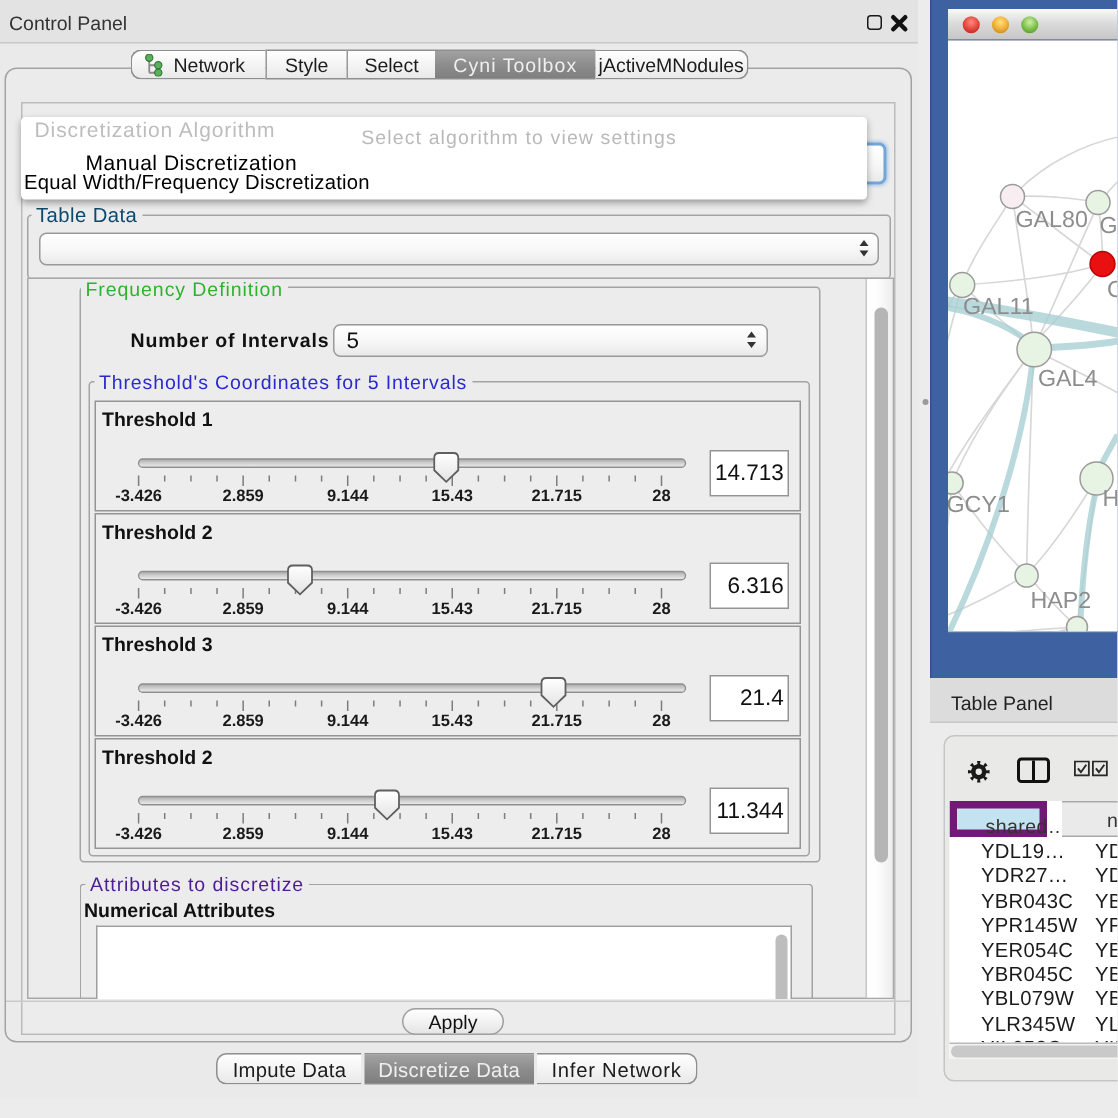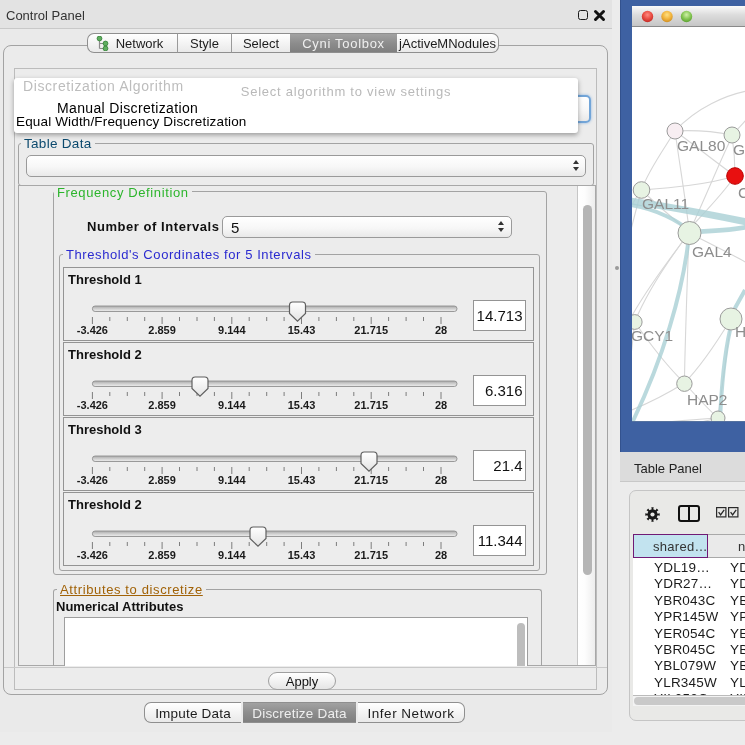--- a/index.html
+++ b/index.html
@@ -242,21 +242,21 @@
    <text x="237.5" y="66">15.43</text>
         <text x="307.2" y="66">21.715</text>
         <text x="377" y="66">28</text>
   </g>
   <path d="M186,37.2 q0,-3.2 3.2,-3.2 h9.6 q3.2,0 3.2,3.2 v8.3 l-8,7.7 l-8,-7.7 z" fill="url(#gthumb)" stroke="#5f5f5f" stroke-width="1.2"></path>
  </svg>
  <div class="vbox">11.344</div>
 </div>
 
 <div class="abs" style="left:53px;top:589px;width:489px;height:77px;border:1px solid #a3a3a3;border-bottom:none;border-radius:3px 3px 0 0;box-sizing:border-box;"></div>
-<div class="gbt" style="left:57px;top:583px;color:#a16207;letter-spacing:0.62px;text-decoration:underline;">Attributes to discretize</div>
+<div class="gbt" style="left:57px;top:583px;color:#4c1d95;letter-spacing:0.62px;">Attributes to discretize</div>
 <div class="abs" style="left:56px;top:599px;font-size:13px;font-weight:bold;color:#111;">Numerical Attributes</div>
 <div class="abs" style="left:64px;top:617px;width:464px;height:49px;background:#fff;border:1px solid #9e9e9e;border-bottom:none;box-sizing:border-box;overflow:hidden;">
  <div style="position:absolute;right:2px;top:5px;width:8px;height:46px;background:#bdbdbd;border-radius:4px 4px 0 0;"></div>
 </div>
 
 <div class="abs" style="left:577px;top:186px;width:18px;height:479px;background:linear-gradient(90deg,#ffffff,#fdfdfd 40%,#ededed);border-left:1px solid #c6c6c6;box-sizing:border-box;"></div>
 <div class="abs" style="left:582.5px;top:205px;width:9px;height:370px;background:#b5b5b5;border-radius:4.5px;"></div>
 
 <div class="combo" style="left:552px;top:95px;width:35px;height:24px;border:2px solid #72a5d8;box-shadow:0 0 3px #8ab4e0;"></div>
 <div class="abs" style="left:14px;top:78px;width:564px;height:55px;background:#fff;border-radius:3px;box-shadow:0 2px 5px rgba(0,0,0,0.35);"></div>
@@ -370,21 +370,21 @@
 <div class="abs" style="left:678px;top:505px;width:22px;height:17px;border:2.4px solid #111;border-radius:3px;box-sizing:border-box;"></div>
 <div class="abs" style="left:688px;top:507px;width:2.4px;height:13px;background:#111;"></div>
 <svg class="abs" style="left:716px;top:507px;" width="24" height="11" viewBox="0 0 24 11">
  <rect x="0.6" y="0.6" width="9.3" height="9.3" fill="none" stroke="#2a2a2a" stroke-width="1.2"></rect>
  <path d="M2.6,5.2 l2,2.6 3.6,-5" stroke="#2a2a2a" stroke-width="1.3" fill="none"></path>
  <rect x="12.6" y="0.6" width="9.3" height="9.3" fill="none" stroke="#2a2a2a" stroke-width="1.2"></rect>
  <path d="M14.6,5.2 l2,2.6 3.6,-5" stroke="#2a2a2a" stroke-width="1.3" fill="none"></path>
 </svg>
 
 <div class="abs" style="left:633px;top:534px;width:127px;height:172px;background:#fff;overflow:hidden;">
- <div class="abs" style="left:0;top:0;width:75px;height:24px;background:#c2e3ef;border:1px solid #701a75;box-sizing:border-box;line-height:23px;font-size:13px;color:#333;padding-left:19px;letter-spacing:0.3px;">shared…</div>
+ <div class="abs" style="left:0;top:0;width:65px;height:24px;background:#c2e3ef;border:5px solid #701a75;box-sizing:border-box;line-height:23px;font-size:13px;color:#333;padding-left:19px;letter-spacing:0.3px;">shared…</div>
  <div class="abs" style="left:75px;top:0;width:60px;height:24px;background:#eaeaea;border:1px solid #a9a9a9;border-left:none;box-sizing:border-box;line-height:23px;font-size:13px;color:#333;padding-left:30px;">n</div>
 </div>
 <div class="abs" style="left:633px;top:558px;width:112px;height:137px;overflow:hidden;">
  <div class="row" style="left:9px;top:2px;">YDL19…</div>
     <div class="row" style="left:85px;top:2px;">YDL1</div>
  <div class="row" style="left:9px;top:18.4px;">YDR27…</div>
     <div class="row" style="left:85px;top:18.4px;">YDR2</div>
  <div class="row" style="left:9px;top:34.8px;">YBR043C</div>
     <div class="row" style="left:85px;top:34.8px;">YBR0</div>
  <div class="row" style="left:9px;top:51.2px;">YPR145W</div>

